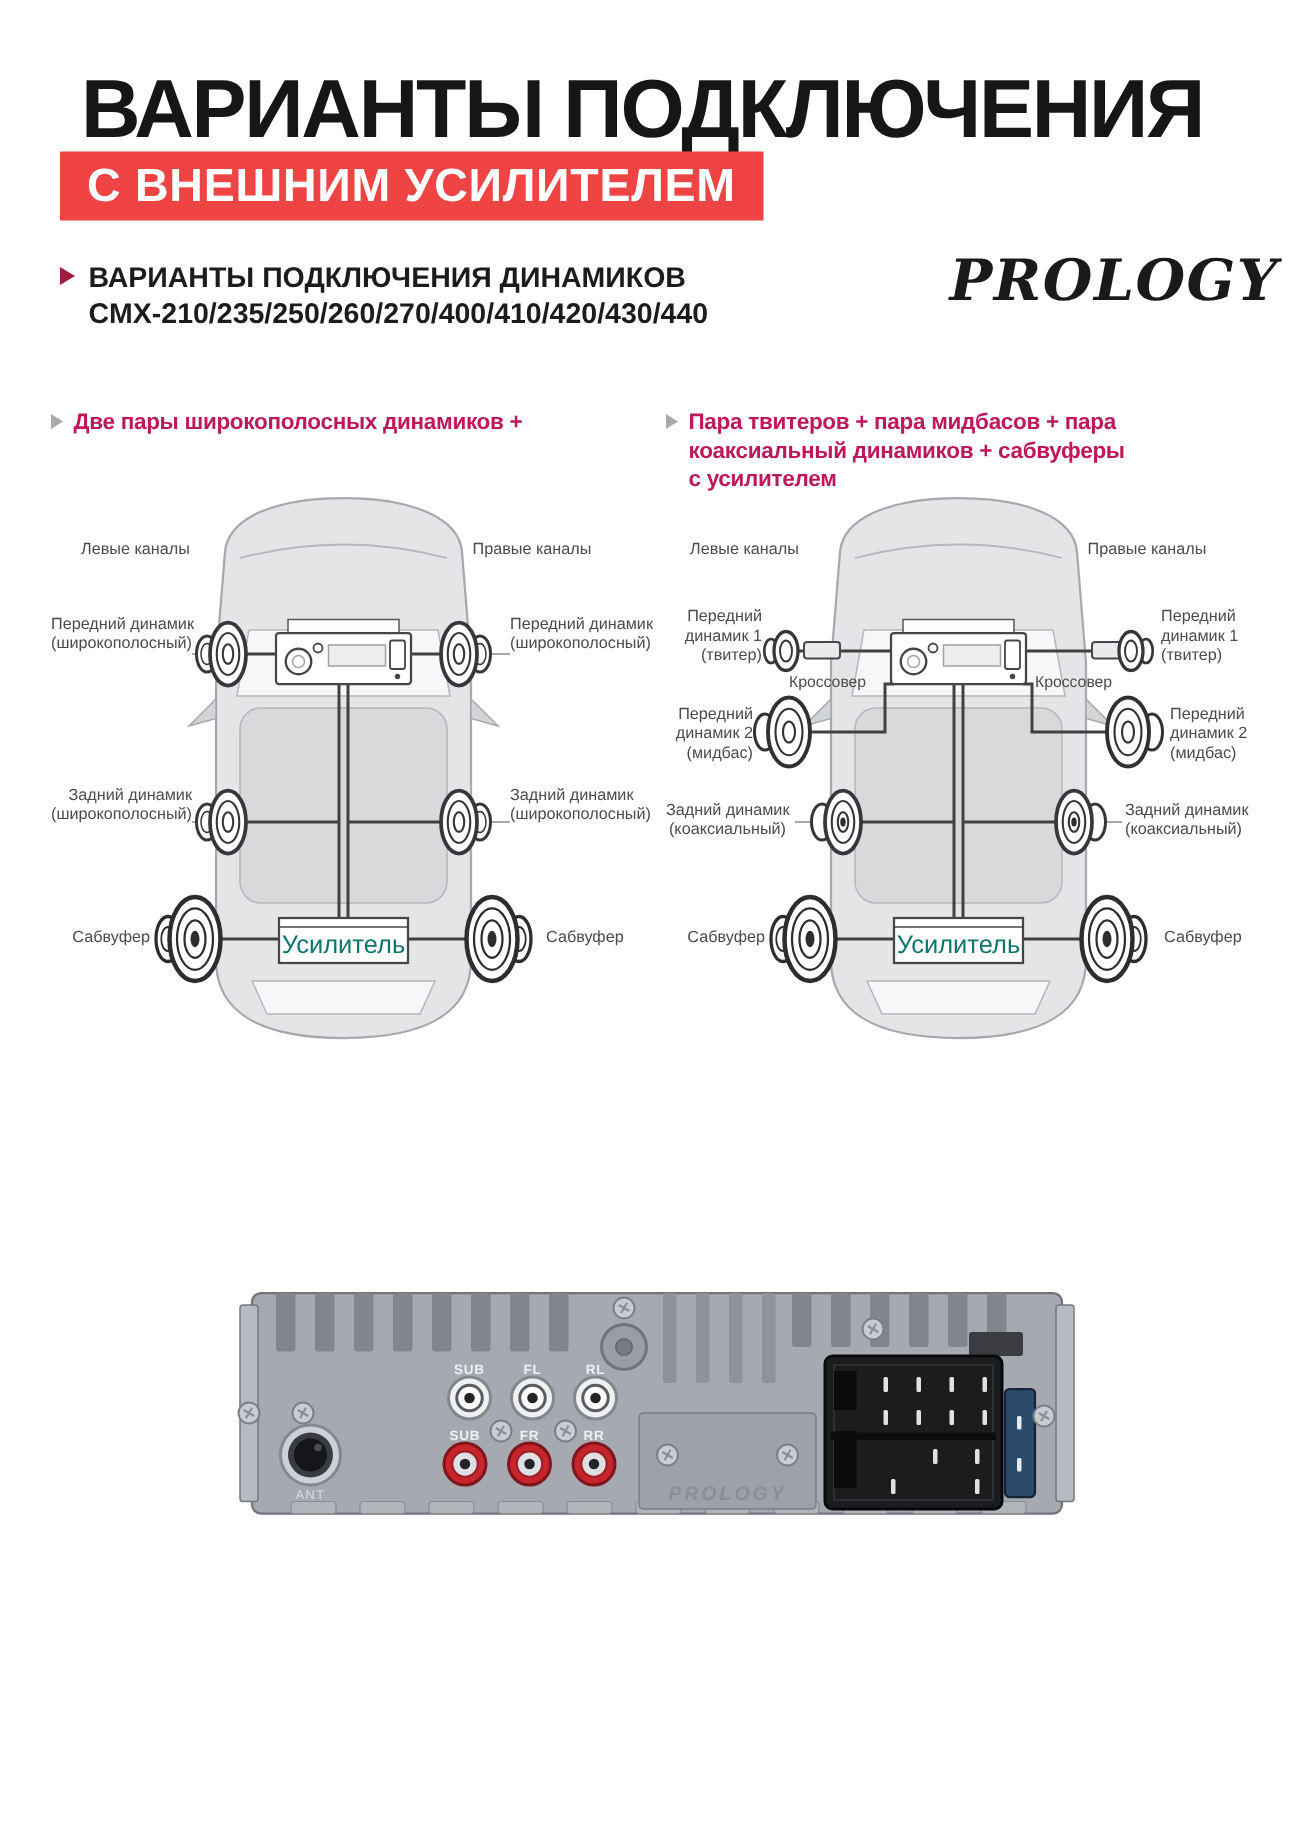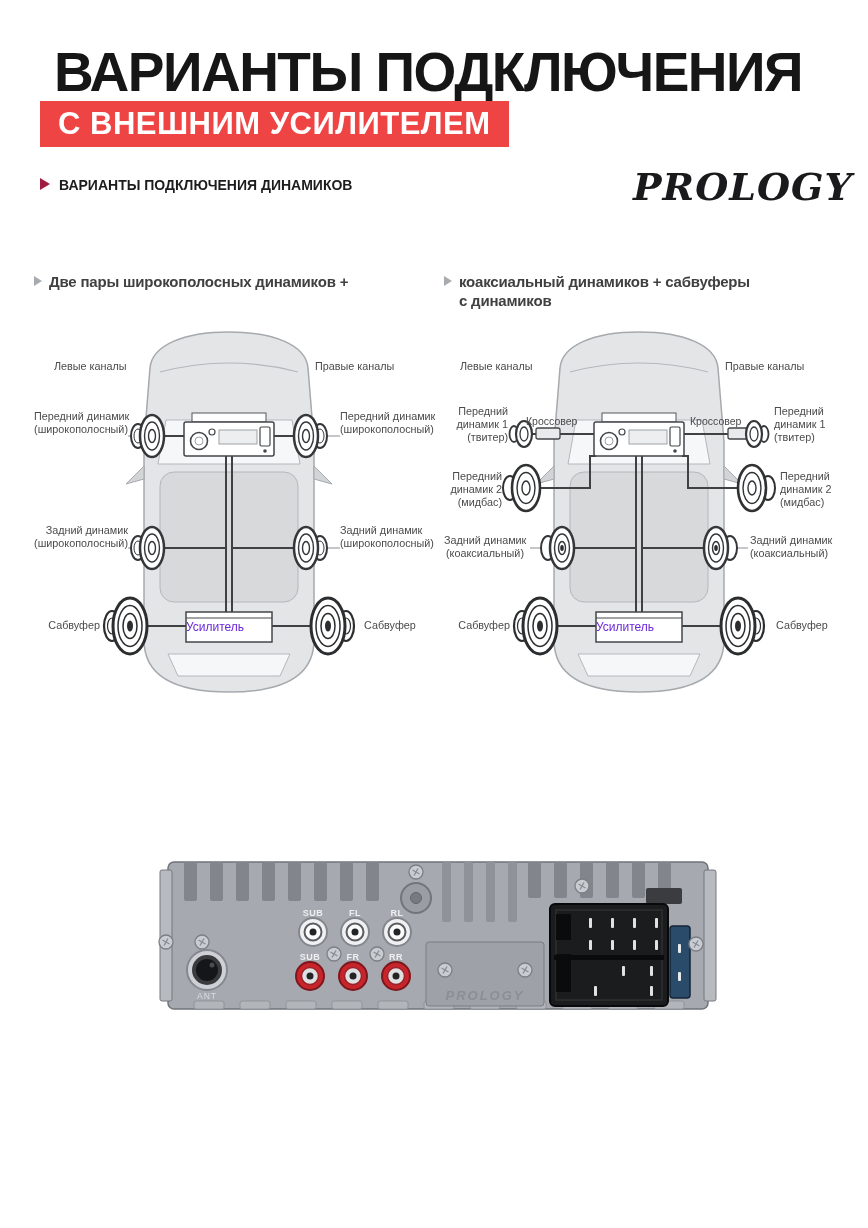--- a/index.html
+++ b/index.html
@@ -10,55 +10,56 @@
   .page-title{
     position:absolute;left:38px;top:24px;margin:16px;
     font-size:55px;font-weight:700;letter-spacing:-1.5px;color:#161616;white-space:nowrap;
   }
   .banner{
     position:absolute;left:40px;top:101px;background:#ef4444;color:#fff;
     font-size:31px;font-weight:600;line-height:46px;padding:0 18px;letter-spacing:.5px;white-space:nowrap;
   }
   .intro{position:absolute;left:40px;top:174px;display:flex;gap:9px;}
   .red-arrow{width:0;height:0;border-left:10px solid #A01D3F;border-top:6.5px solid transparent;border-bottom:6.5px solid transparent;margin-top:4px;}
-  .intro-text div{font-size:14px;font-weight:700;line-height:23.5px;color:#1C1C1E;white-space:nowrap;}
+  .intro-text div{font-size:19px;font-weight:700;line-height:23.5px;color:#1C1C1E;white-space:nowrap;}
   .brand{
     position:absolute;left:633px;top:164px;
     font-family:"DejaVu Serif","Liberation Serif",serif;font-style:italic;font-weight:700;
     font-size:38px;letter-spacing:1px;color:#1A1A1C;white-space:nowrap;
   }
   .diag{position:absolute;top:272px;}
   #diagL{left:34px;width:404px;height:430px;}
   #diagR{left:444px;width:412px;height:430px;}
   .dhead{display:flex;gap:7px;position:absolute;left:0;top:0;}
   .gray-arrow{width:0;height:0;border-left:8px solid #A7ABAF;border-top:5.5px solid transparent;border-bottom:5.5px solid transparent;margin-top:4px;flex:0 0 auto;}
-  .dhead-text div{font-size:15px;font-weight:600;line-height:19px;color:#404040;letter-spacing:-.2px;white-space:nowrap;}
+  .dhead-text div{font-size:15px;font-weight:600;line-height:19px;color:#be185d;letter-spacing:-.2px;white-space:nowrap;}
   .dsvg{position:absolute;left:0;top:0;}
   .lbl{position:absolute;font-size:10.8px;line-height:13.2px;color:#4B4B4D;white-space:nowrap;}
   .ra{text-align:right;}
-  .clbl{position:absolute;font-size:10.5px;color:#4B4B4D;white-space:nowrap;}
-  .amp-lbl{position:absolute;left:152px;top:348px;width:86px;text-align:left;font-size:12px;color:#6d28d9;}
+  .clbl{position:absolute;font-size:10.5px;color:#4B4B4D;white-space:nowrap;margin-top:34px;}
+  .amp-lbl{position:absolute;left:152px;top:348px;width:86px;text-align:center;font-size:17px;color:#0f766e;}
   .panel{position:absolute;left:158px;top:858px;width:560px;height:160px;}
   .panel text{font-family:"Liberation Sans","DejaVu Sans",sans-serif;}
   .jl{font-size:9px;font-weight:bold;fill:#EDEFF1;letter-spacing:.5px;}
   svg{display:block;}
 </style>
 </head>
 <body>
 
 <div>
 
   <h1 class="page-title">ВАРИАНТЫ ПОДКЛЮЧЕНИЯ</h1>
 
   <div class="banner">С ВНЕШНИМ УСИЛИТЕЛЕМ</div>
 
   <div class="intro">
     <span class="red-arrow"></span>
     <div class="intro-text">
       <div>ВАРИАНТЫ ПОДКЛЮЧЕНИЯ ДИНАМИКОВ</div>
+      <div>CMX-210/235/250/260/270/400/410/420/430/440</div>
     </div>
   </div>
 
   <div class="brand">PROLOGY</div>
 
   <section class="diag" id="diagL">
     <div class="dhead">
       <span class="gray-arrow"></span>
       <div class="dhead-text">
         <div>Две пары широкополосных динамиков +</div>
@@ -156,22 +157,23 @@
     </div>
     <div class="lbl ra" style="left:0;width:66px;top:347px">Сабвуфер</div>
     <div class="lbl" style="left:330px;top:347px">Сабвуфер</div>
     <div class="amp-lbl">Усилитель</div>
   </section>
 
   <section class="diag" id="diagR">
     <div class="dhead">
       <span class="gray-arrow"></span>
       <div class="dhead-text">
+        <div>Пара твитеров + пара мидбасов + пара</div>
         <div>коаксиальный динамиков + сабвуферы</div>
-        <div>с динамиков</div>
+        <div>с усилителем</div>
       </div>
     </div>
 
     <svg class="dsvg" width="404" height="430" viewBox="0 0 404 430">
       <defs>
         <g id="twB">
           <ellipse cx="-10" cy="0" rx="4.5" ry="8" fill="#fff" stroke="#35373A" stroke-width="1.8"></ellipse>
           <ellipse cx="0" cy="0" rx="8" ry="13" fill="#fff" stroke="#35373A" stroke-width="2.2"></ellipse>
           <ellipse cx="0" cy="0" rx="4" ry="7" fill="none" stroke="#35373A" stroke-width="1.3"></ellipse>
         </g>

